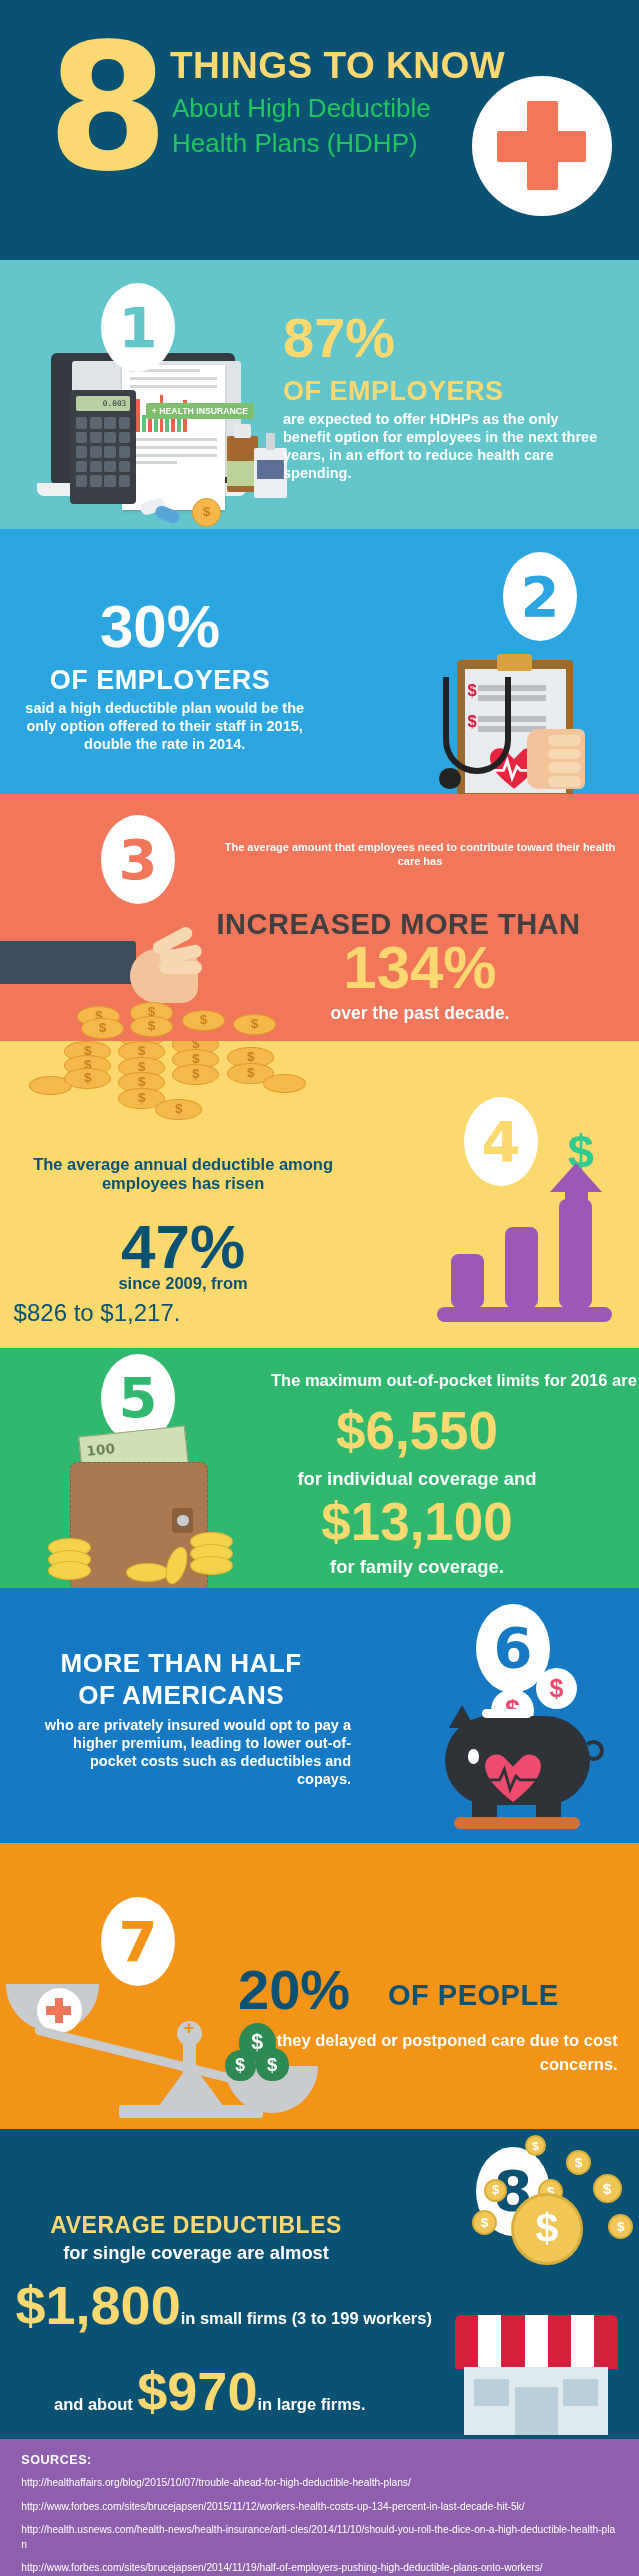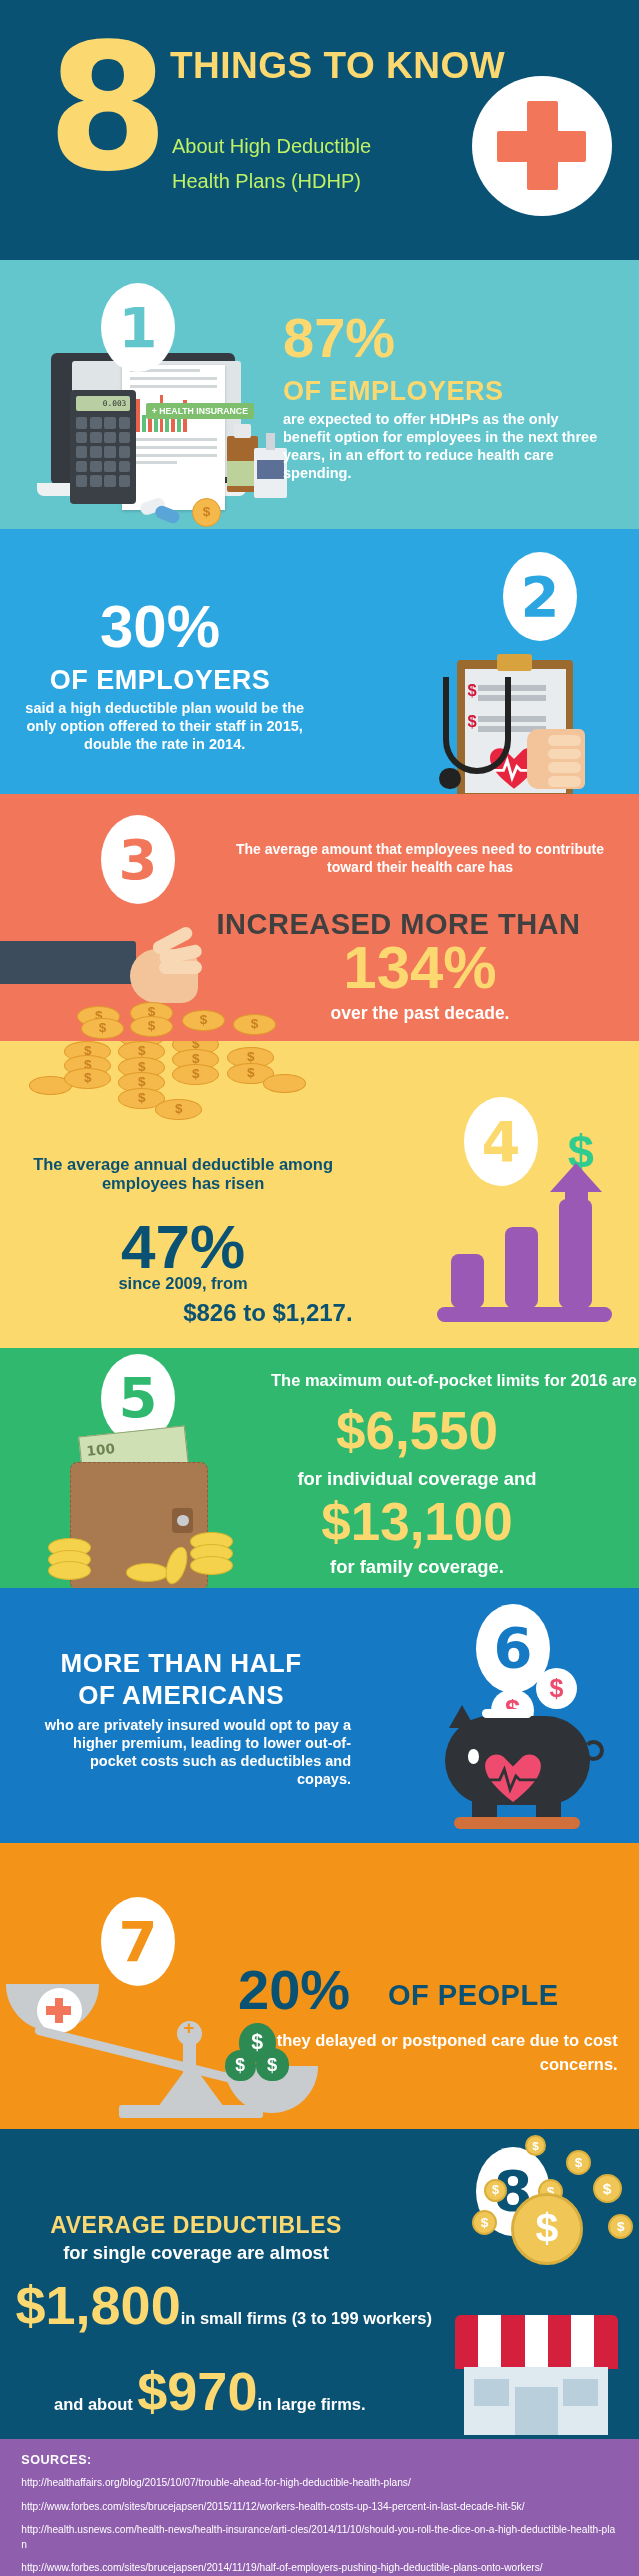--- a/index.html
+++ b/index.html
@@ -32,26 +32,25 @@
     left: 170px; top: 45px;
     color: #fcd970;
     font-size: 37px;
     font-weight: 700;
     letter-spacing: 0.5px;
     font-family: "Liberation Sans", sans-serif;
   }
   .hdr-sub {
     position: absolute;
     left: 172px; top: 91px;
-    color: #bef264;
-    font-size: 20px;
+    color: #22c55e;
+    font-size: 26px;
     font-weight: 400;
     line-height: 35px;
     font-family: "Liberation Sans", sans-serif;
-    margin-top: 38px;
   }
   .cross-circle {
     position: absolute;
     right: 27px; top: 76px;
     width: 140px; height: 140px;
     background: #ffffff;
     border-radius: 50%;
   }
   .cross-circle::before, .cross-circle::after {
     content: ""; position: absolute; background: #f2765a; border-radius: 1.9px;
@@ -120,37 +119,37 @@
   .cb-ds    { position:absolute; left:2.9px; color:#d3193a; font-weight:700; font-size:16.5px; }
   .heartbeat{ position:absolute; left:25px; bottom:3.9px; width:48px; height:43px; }
   .steth { position:absolute; left:-3.9px; top:27px; width:68px; height:97px; border:6.8px solid #222; border-radius:0 0 39px 39px; border-top:none; }
   .steth-end{ position:absolute; left:-7.8px; top:118px; width:21.3px; height:21.3px; border-radius:50%; background:#222; }
   .hand { position:absolute; right:-1.9px; bottom:5.8px; width:58px; height:60px; background:#f3c39a; border-radius:11.6px 5.8px 5.8px 11.6px; }
   .hand i { position:absolute; right:3.9px; width:33px; height:10.7px; background:#f8d7b5; border-radius:5.8px; display:block; }
 
   
   .s3 { background: #f2765a; height: 247px; }
   .s3 .badge { left: 101px; top: 21.3px; color: #f2765a; }
-  .s3-lead { position:absolute; right:15.5px; top:47px; width:407px; text-align:center; font-size:14px; color:#ffffff; }
+  .s3-lead { position:absolute; right:15.5px; top:47px; width:407px; text-align:center; font-size:11px; color:#ffffff; }
   .s3-mid  { position:absolute; right:15.5px; top:114px; width:407px; text-align:left; font-size:29px; color:#404040; letter-spacing:0.5px; }
   .s3-big  { position:absolute; right:15.5px; top:144px; width:407px; text-align:center; font-size:60px; color:#fcd970; }
   .s3-tail { position:absolute; right:15.5px; top:209px; width:407px; text-align:center; font-size:17.5px; color:#ffffff; font-weight:700; }
   .sleeve { position:absolute; left:-5.8px; top:147px; width:142px; height:43px; background:#3d4c5c; border-radius:2.9px; }
   .hand3  { position:absolute; left:130px; top:136px; width:93px; height:78px; }
   .hand3 .palm { position:absolute; left:0; top:19.4px; width:68px; height:54px; background:#f3c39a; border-radius:33px 19.4px 19.4px 33px; }
   .hand3 .fing { position:absolute; width:43px; height:12.6px; background:#f8d7b5; border-radius:6.8px; }
   .coinstack { position:absolute; left:58px; bottom:-1.9px; width:242px; height:58px; }
 
   
   .s4 { background: #fbd96c; height: 307px; }
   .s4 .badge { right: 101px; top: 56px; color: #fbd96c; }
   .s4-lead { position:absolute; left:13.6px; top:114px; width:339px; text-align:center; font-size:16.5px; color:#0a5273; font-weight:700; }
   .s4-big  { position:absolute; left:13.6px; top:175px; width:339px; text-align:center; font-size:62px; color:#0a5273; }
   .s4-sub  { position:absolute; left:13.6px; top:233px; width:339px; text-align:center; font-size:16.5px; color:#0a5273; font-weight:700; }
-  .s4-amt  { position:absolute; left:13.6px; top:258px; width:339px; text-align:right; font-size:24px; color:#0a5273; font-weight:700; }
+  .s4-amt  { position:absolute; left:13.6px; top:258px; width:339px; text-align:left; font-size:24px; color:#0a5273; font-weight:400; }
   .coinpile{ position:absolute; left:19.4px; top:-25px; width:291px; height:107px; }
   .chart4  { position:absolute; right:27px; top:155px; width:175px; height:126px; }
   .chart4 .bar { position:absolute; bottom:13.6px; width:33px; background:#9b59b6; border-radius:7.8px; }
   .chart4 .plat{ position:absolute; bottom:0; left:0; width:175px; height:15.5px; background:#9b59b6; border-radius:7.8px; }
   .arrow4 { position:absolute; right:37px; top:122px; width:52px; height:116px; }
   .arrow4 .stem { position:absolute; left:14.5px; top:25px; width:23px; height:93px; background:#9b59b6; }
   .arrow4 .head { position:absolute; left:0; top:0; width:0; height:0; border-left:26px solid transparent; border-right:26px solid transparent; border-bottom:29px solid #9b59b6; }
   .dollar4 { position:absolute; right:45px; top:83px; color:#2ecc8f; font-size:47px; font-weight:700; font-family:"Liberation Sans",sans-serif; }
 
   

